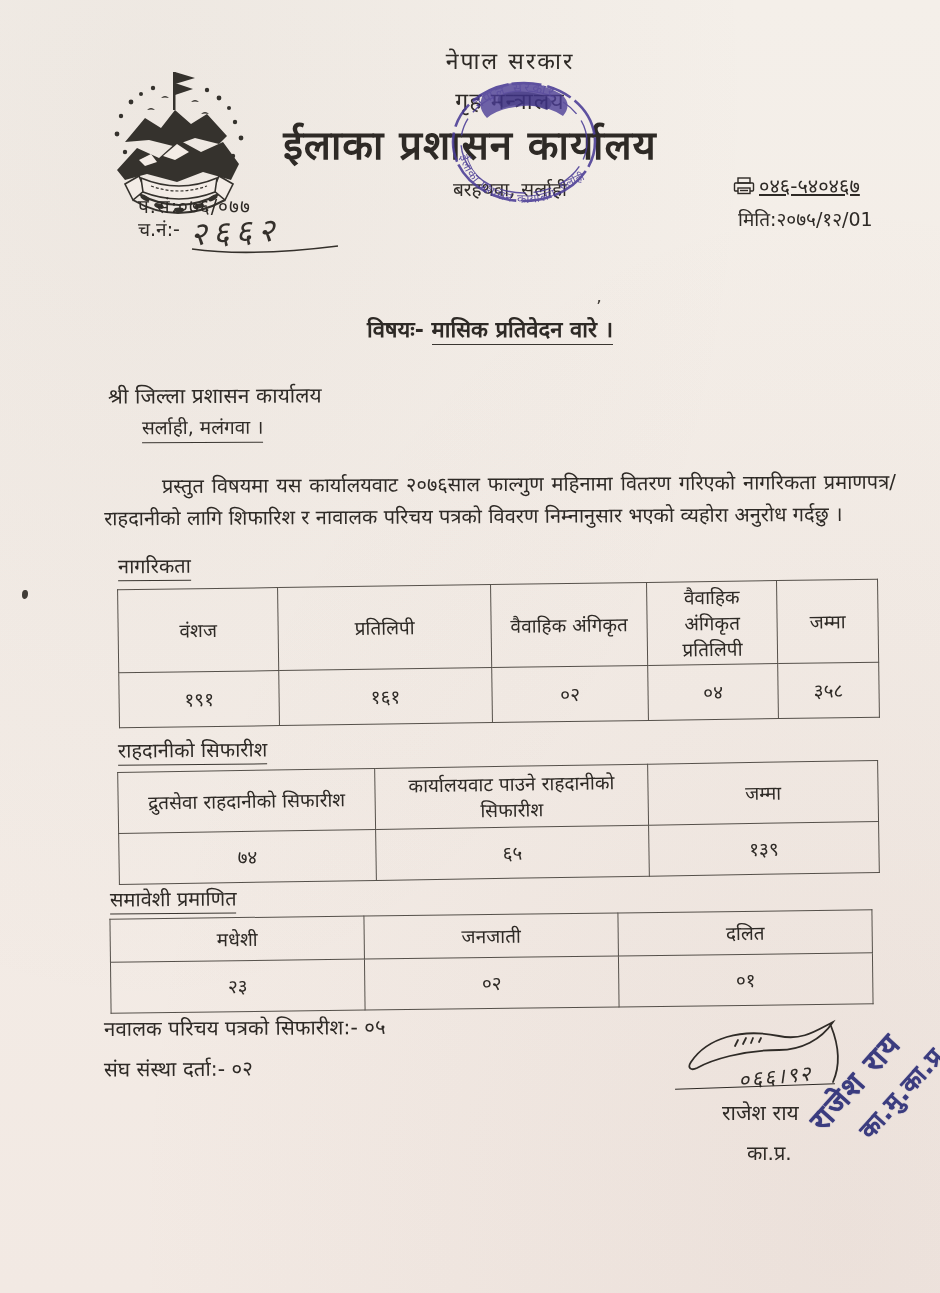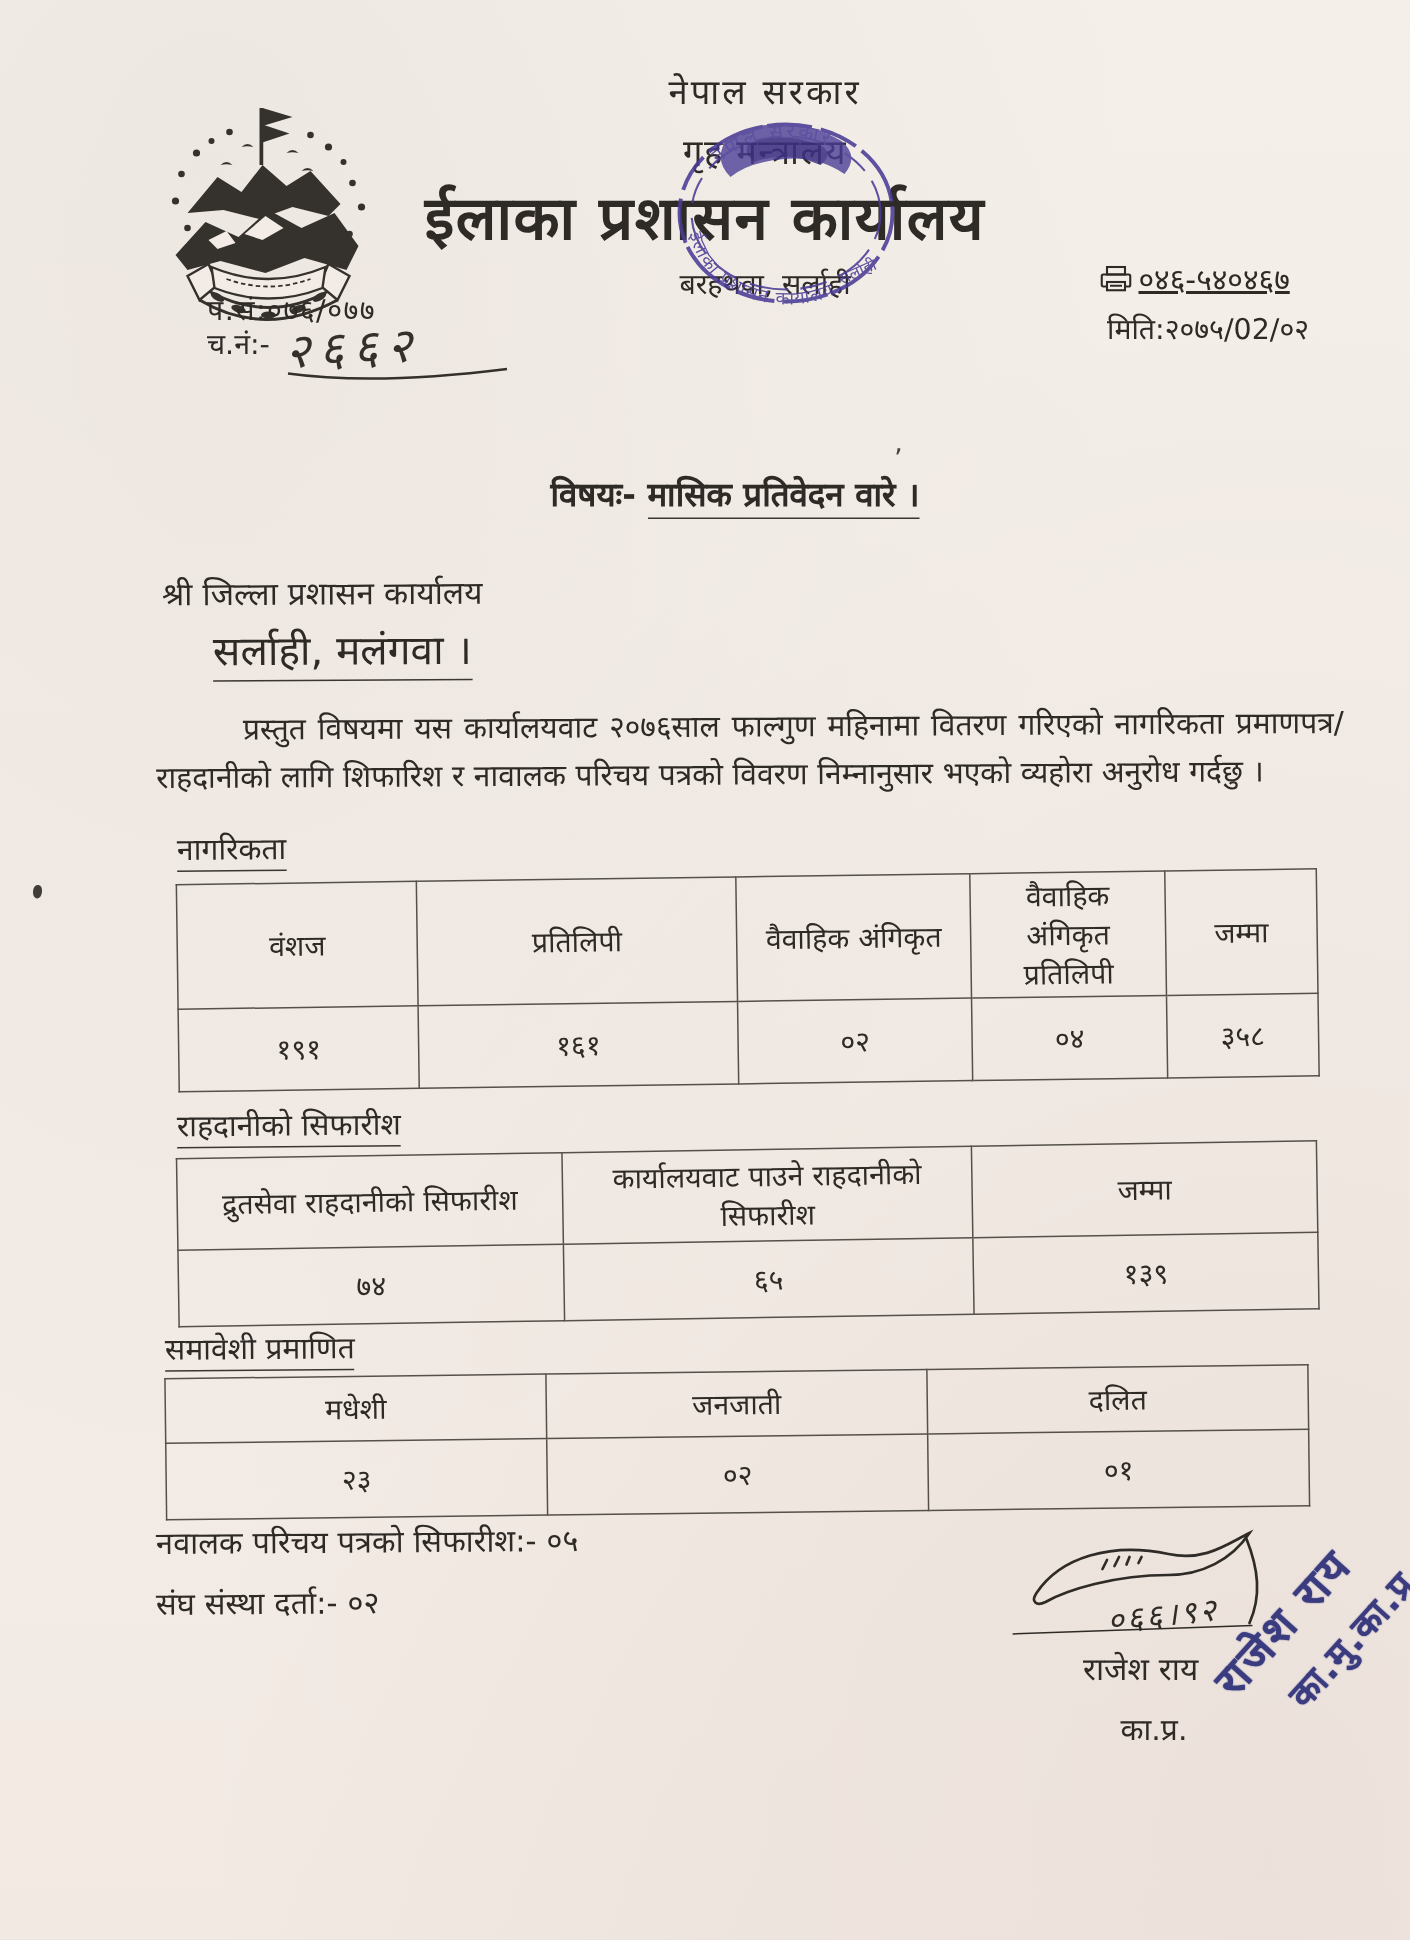--- a/index.html
+++ b/index.html
@@ -26,21 +26,21 @@
   .location-line{left:300px;top:176px;width:420px;font-size:19px;}
 
   .phone-row{left:733px;top:172px;display:flex;align-items:center;gap:4px;font-size:20px;text-decoration:underline;}
   .date-line{left:738px;top:206px;font-size:19px;}
   .ref-line{left:138px;top:193px;font-size:19px;letter-spacing:1px;}
   .chalani-row{left:138px;top:216px;font-size:19px;display:flex;align-items:flex-start;justify-content:center;}
   .chalani-hand{font-size:32px;font-style:italic;letter-spacing:6px;transform:rotate(-3deg);margin-left:10px;line-height:1;color:#34302b;}
 
   .subject-line{left:270px;top:313px;width:440px;font-size:22px;font-weight:bold;}
   .addr1{left:108px;top:381px;font-size:21px;transform:rotate(-0.3deg);}
-  .addr2{left:142px;top:414px;font-size:27px;transform:rotate(-0.3deg);}
+  .addr2{left:142px;top:414px;font-size:19px;transform:rotate(-0.3deg);}
 
   .body-par{left:104px;top:468px;width:792px;font-size:20px;line-height:1.62;text-align:justify;text-indent:58px;transform:rotate(-0.35deg);}
 
   .sec-title{font-size:20px;transform:rotate(-0.5deg);}
   .t1-title{left:118px;top:552px;text-align:center;}
   .t2-title{left:118px;top:736px;}
   .t3-title{left:110px;top:885px;}
 
   table{border-collapse:collapse;table-layout:fixed;background:transparent;}
   td,th{border:1.3px solid #55504a;font-weight:normal;text-align:center;vertical-align:middle;font-size:19px;padding:2px 6px;color:#2e2a26;}
@@ -158,21 +158,21 @@
     <svg width="22" height="18" viewBox="0 0 22 18">
       <g fill="none" stroke="#2e2a26" stroke-width="1.4">
         <rect x="5" y="1" width="12" height="5"></rect>
         <rect x="1.5" y="6" width="19" height="8" rx="1"></rect>
         <rect x="5" y="11" width="12" height="5.5" fill="#f3ece6"></rect>
         <line x1="7" y1="13.5" x2="15" y2="13.5"></line>
       </g>
     </svg>
     <span>०४६-५४०४६७</span>
   </div>
-  <div class="abs date-line">मिति:२०७५/02/०२</div>
+  <div class="abs date-line">मिति:२०७५/१२/01</div>
 
   <div class="abs ref-line">प.सं:०७६/०७७</div>
   <div class="abs chalani-row">
     <span>च.नं:-</span>
     <span class="chalani-hand">२६६२</span>
   </div>
   <svg class="abs" style="left:190px;top:243px;width:150px;height:16px;" viewBox="0 0 150 16">
     <path d="M2 6 Q60 14 148 3" fill="none" stroke="#34302b" stroke-width="1.6"></path>
   </svg>
 

